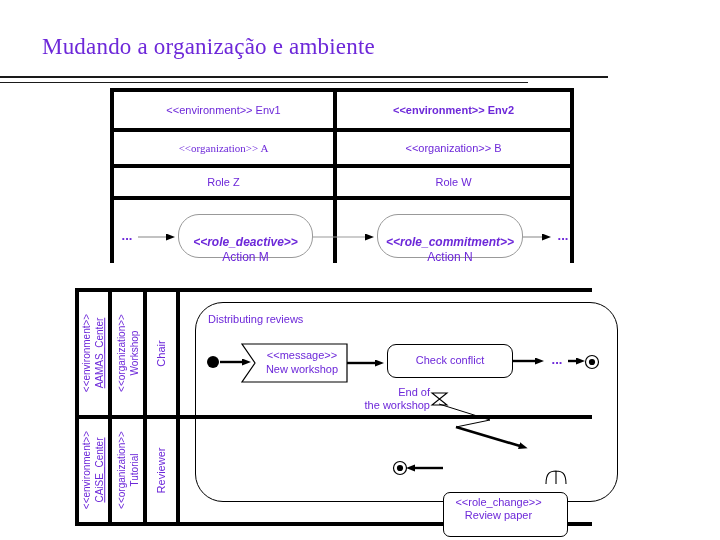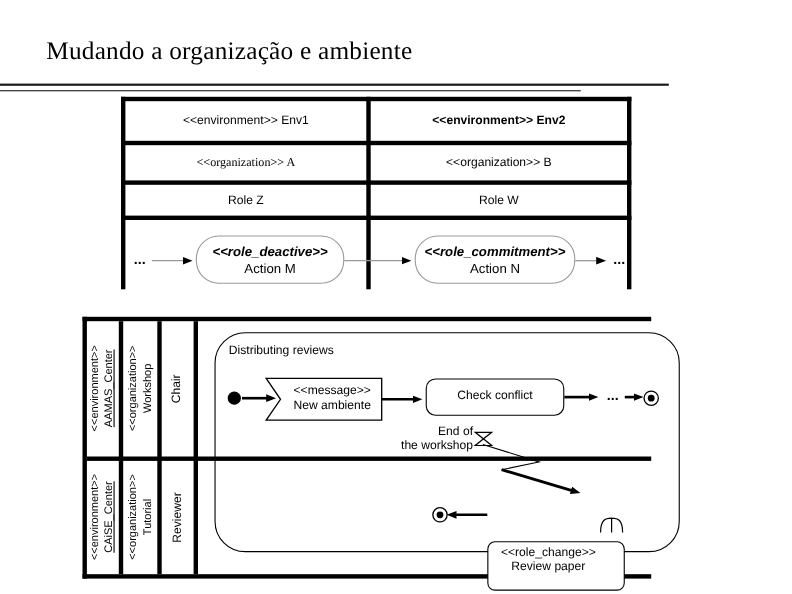--- a/index.html
+++ b/index.html
@@ -1,26 +1,26 @@
 <!DOCTYPE html>
 <html><head>
 <meta charset="utf-8">
 <style>
   html,body{margin:0;padding:0;background:#fff;}
   #slide{position:relative;width:720px;height:540px;background:#ffffff;overflow:hidden;
-         font-family:"Liberation Sans",sans-serif;color:#000000;}
+         font-family:"Liberation Sans",sans-serif;color:#6d28d9;}
   .line{position:absolute;background:#000;}
   .rule{position:absolute;background:#1a1a1a;}
   #title{position:absolute;left:42px;top:34px;font-family:"Liberation Serif",serif;
          font-size:23px;letter-spacing:0.2px;white-space:nowrap;}
   
   .tcell{position:absolute;font-size:11px;text-align:center;white-space:nowrap;}
   
   .action-node{position:absolute;border:1px solid #999;border-radius:21px;background:#fff;
-               text-align:center;font-size:12px;line-height:15px;padding-top:7px;box-sizing:border-box;}
+               text-align:center;font-size:12px;line-height:15px;padding-top:20px;box-sizing:border-box;}
   .action-node .stereo{font-weight:bold;font-style:italic;}
   .dots{position:absolute;font-weight:bold;font-size:13px;text-align:center;white-space:nowrap;}
   
   .vcell{position:absolute;display:flex;align-items:center;justify-content:center;}
   .vlabel{transform:rotate(-90deg);white-space:nowrap;text-align:center;font-size:10px;line-height:13px;}
   .vlabel .nm.u{text-decoration:underline;}
   
   #frame{position:absolute;left:195px;top:302px;width:421px;height:198px;
          border:1px solid #000;border-radius:28px;background:transparent;}
   #frame-label{position:absolute;left:208px;top:313px;font-size:11px;white-space:nowrap;}
@@ -151,21 +151,21 @@
 
     <line x1="443" y1="468" x2="414" y2="468" stroke="#000" stroke-width="2.4" marker-end="url(#mb)"></line>
     <circle cx="400" cy="468" r="6.5" fill="#fff" stroke="#000" stroke-width="1.2"></circle>
     <circle cx="400" cy="468" r="3.1" fill="#000"></circle>
 
     <path d="M546,484 C546,473 550,471 556,471 L556,484 M556,471 C562,471 566,473 566,484" fill="none" stroke="#000" stroke-width="1.1"></path>
   </svg>
 
   <div id="msg-text">
     <div>&lt;&lt;message&gt;&gt;</div>
-    <div>New ambiente</div>
+    <div>New workshop</div>
   </div>
 
   <div id="check-box" class="node-box">Check conflict</div>
 
   <div class="dots" style="left:546px;top:352px;width:22px;">...</div>
 
   <div id="endof">
     <div>End of</div>
     <div>the workshop</div>
   </div>

